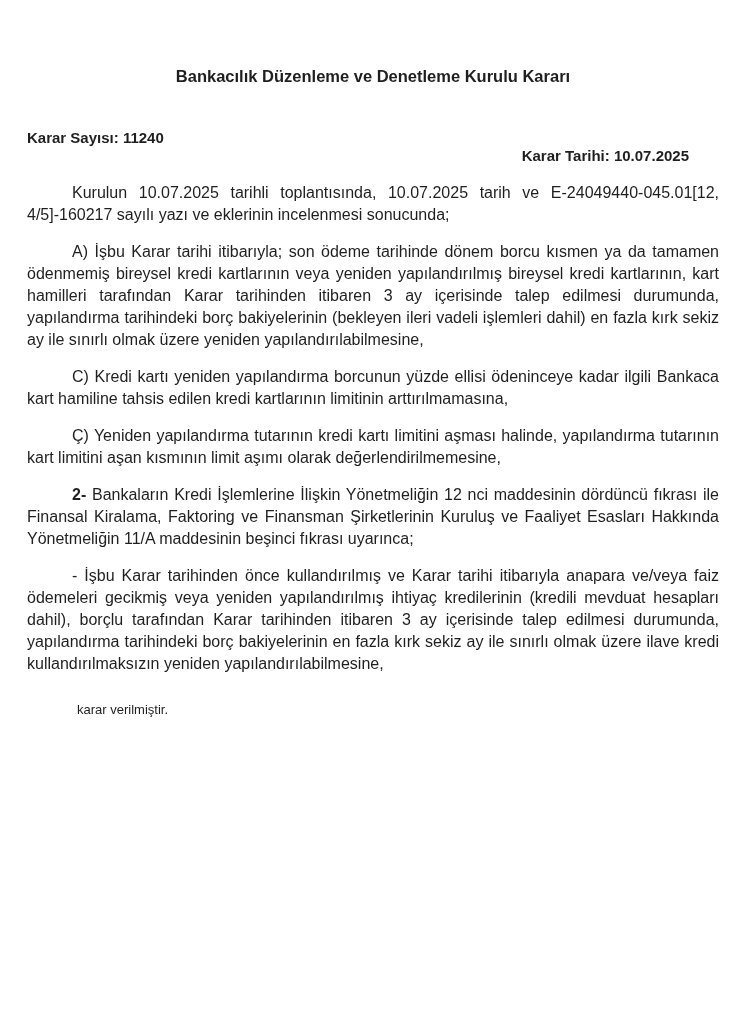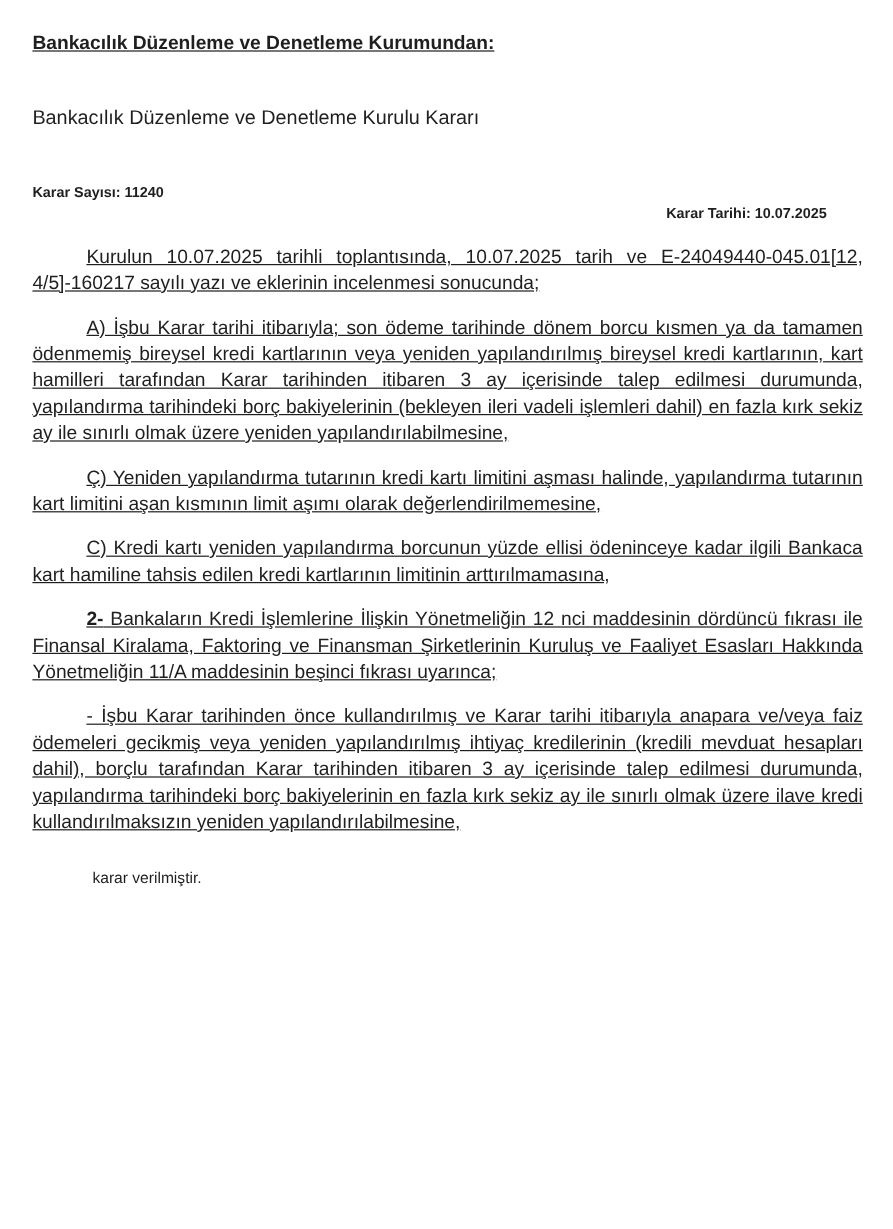--- a/index.html
+++ b/index.html
@@ -17,57 +17,55 @@
     padding: 26px 25px 0 27px;
   }
   .source {
     font-size: 16px;
     font-weight: bold;
     text-decoration: underline;
     line-height: 22px;
   }
   .title {
     font-size: 16.5px;
-    font-weight: normal;
-    text-align: left;
+    font-weight: bold;
+    text-align: center;
     line-height: 22px;
     margin-top: 39px;
   }
   .meta {
     display: flex;
     justify-content: space-between;
-    font-size: 12px;
+    font-size: 15px;
     font-weight: bold;
     line-height: 22px;
     margin-top: 40px;
   }
   .meta-right { padding-right: 30px; margin-top: 18px; }
   .doc-body { margin-top: 4px; }
   .para {
     font-size: 16px;
     line-height: 22px;
     text-align: justify;
     text-indent: 45px;
     margin-top: 15px;
-    text-decoration: underline;
   }
   .para .marker { font-weight: bold; }
   .closing {
     font-size: 13px;
     line-height: 22px;
     text-indent: 50px;
     margin-top: 24px;
   }
 </style>
 </head>
 <body style="color: rgb(31, 31, 31); background: rgb(255, 255, 255);">
 
 <div class="page">
 
-  <div class="source">Bankacılık Düzenleme ve Denetleme Kurumundan:</div>
 
   <h1 class="title">Bankacılık Düzenleme ve Denetleme Kurulu Kararı</h1>
 
   <div class="meta">
     <div class="meta-left">
       <span>Karar Sayısı:</span>
       <span>11240</span>
     </div>
     <div class="meta-right">
       <span>Karar Tarihi:</span>
@@ -75,23 +73,23 @@
     </div>
   </div>
 
   <div class="doc-body" id="paragraphs">
   <p class="para"><b class="marker"></b><span class="ptext">Kurulun 10.07.2025 tarihli toplantısında, 10.07.2025 tarih ve E-24049440-045.01[12, 4/5]-160217 sayılı yazı ve eklerinin incelenmesi sonucunda;</span></p>
 
 
   <p class="para"><b class="marker"></b><span class="ptext">A) İşbu Karar tarihi itibarıyla; son ödeme tarihinde dönem borcu kısmen ya da tamamen ödenmemiş bireysel kredi kartlarının veya yeniden yapılandırılmış bireysel kredi kartlarının, kart hamilleri tarafından Karar tarihinden itibaren 3 ay içerisinde talep edilmesi durumunda, yapılandırma tarihindeki borç bakiyelerinin (bekleyen ileri vadeli işlemleri dahil) en fazla kırk sekiz ay ile sınırlı olmak üzere yeniden yapılandırılabilmesine,</span></p>
 
 
+  <p class="para"><b class="marker"></b><span class="ptext">C) Kredi kartı yeniden yapılandırma borcunun yüzde ellisi ödeninceye kadar ilgili Bankaca kart hamiline tahsis edilen kredi kartlarının limitinin arttırılmamasına,</span></p>
+
   <p class="para"><b class="marker"></b><span class="ptext">Ç) Yeniden yapılandırma tutarının kredi kartı limitini aşması halinde, yapılandırma tutarının kart limitini aşan kısmının limit aşımı olarak değerlendirilmemesine,</span></p>
-
-  <p class="para"><b class="marker"></b><span class="ptext">C) Kredi kartı yeniden yapılandırma borcunun yüzde ellisi ödeninceye kadar ilgili Bankaca kart hamiline tahsis edilen kredi kartlarının limitinin arttırılmamasına,</span></p>
 
   <p class="para"><b class="marker">2-</b><span class="ptext"> Bankaların Kredi İşlemlerine İlişkin Yönetmeliğin 12 nci maddesinin dördüncü fıkrası ile Finansal Kiralama, Faktoring ve Finansman Şirketlerinin Kuruluş ve Faaliyet Esasları Hakkında Yönetmeliğin 11/A maddesinin beşinci fıkrası uyarınca;</span></p>
 
   <p class="para"><b class="marker"></b><span class="ptext">- İşbu Karar tarihinden önce kullandırılmış ve Karar tarihi itibarıyla anapara ve/veya faiz ödemeleri gecikmiş veya yeniden yapılandırılmış ihtiyaç kredilerinin (kredili mevduat hesapları dahil), borçlu tarafından Karar tarihinden itibaren 3 ay içerisinde talep edilmesi durumunda, yapılandırma tarihindeki borç bakiyelerinin en fazla kırk sekiz ay ile sınırlı olmak üzere ilave kredi kullandırılmaksızın yeniden yapılandırılabilmesine,</span></p>
 
 </div>
 
   <p class="closing">karar verilmiştir.</p>
 
 </div>

